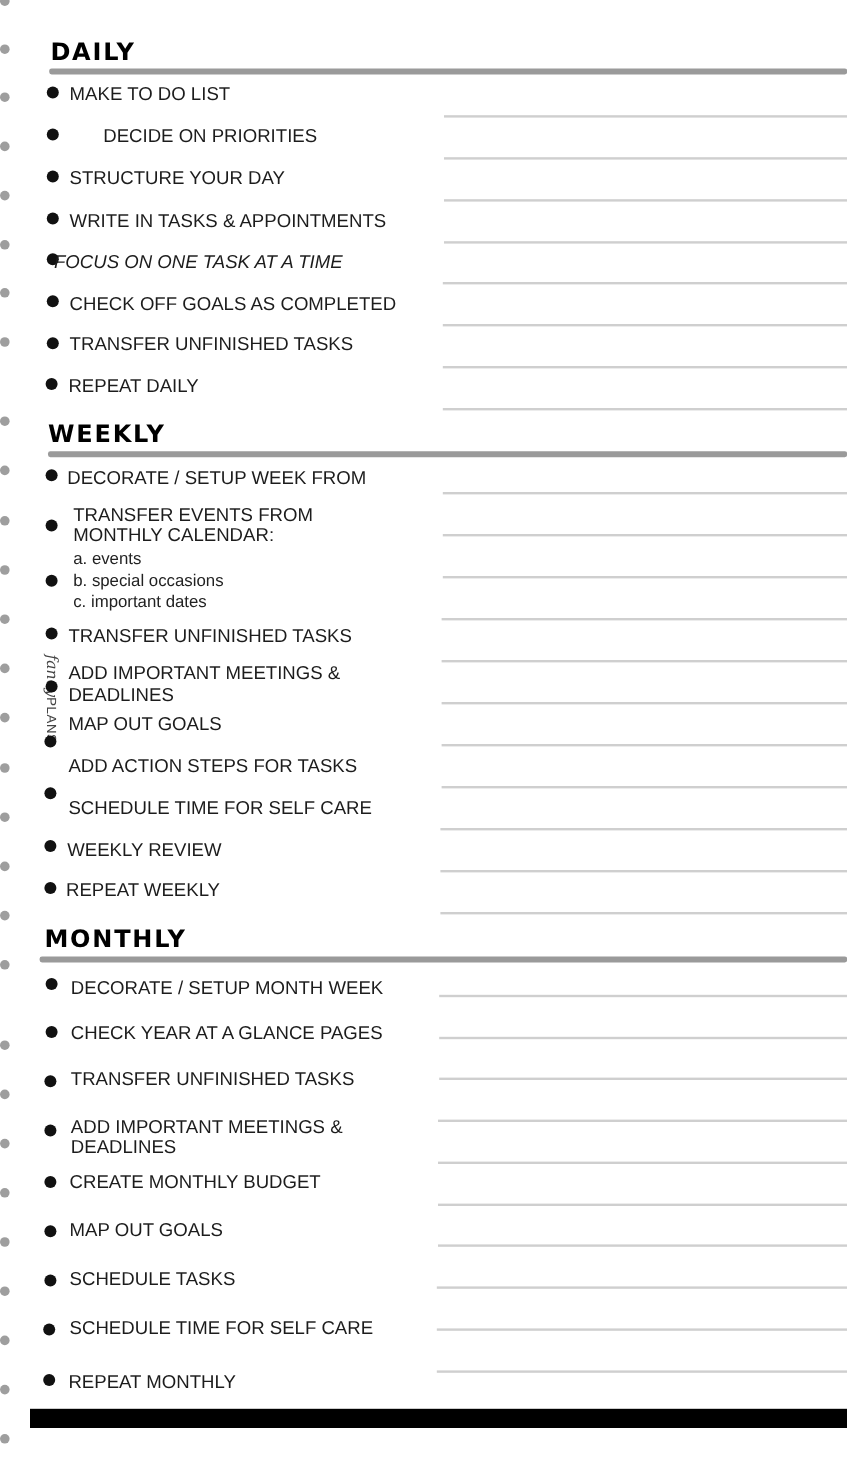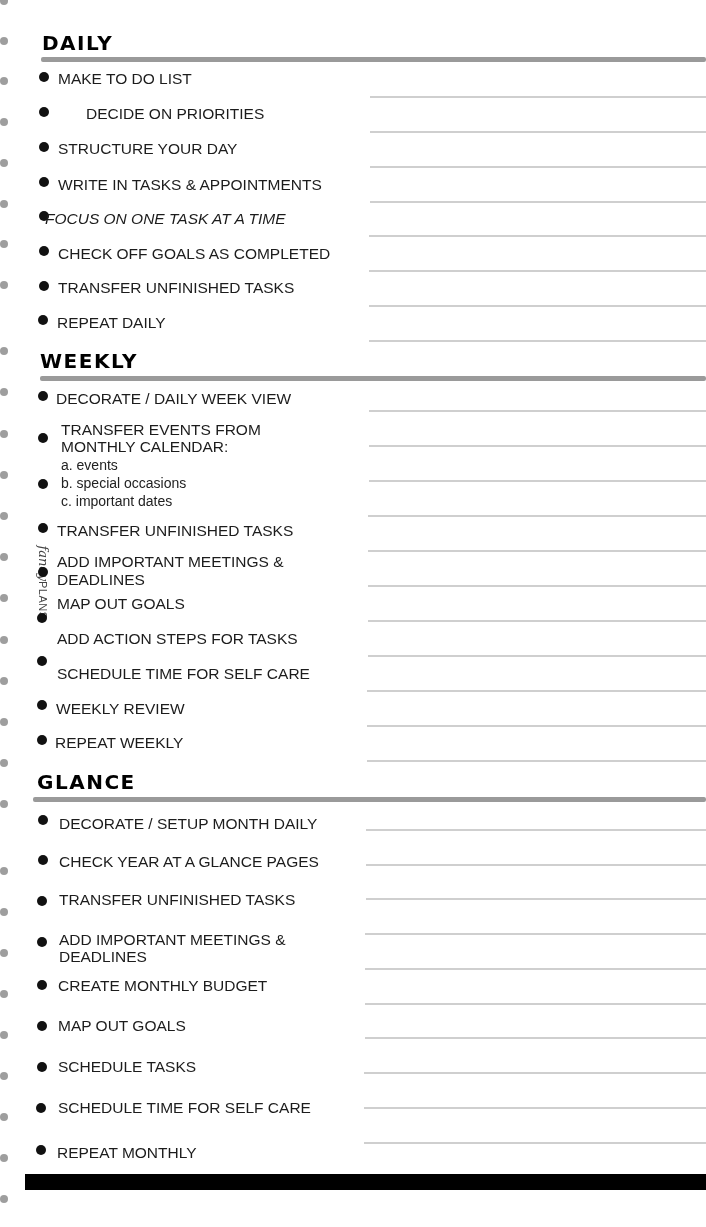--- a/index.html
+++ b/index.html
@@ -91,21 +91,21 @@
     <div class="wline" style="left:369px; top:270px; width:337px;"></div>
     <div class="wline" style="left:369px; top:305px; width:337px;"></div>
     <div class="wline" style="left:369px; top:340px; width:337px;"></div>
   </div>
 
   <div>
     <div class="section-title" style="left:40px; top:349px;">WEEKLY</div>
     <div class="divider" style="left:40px; top:376px; width:666px;"></div>
 
     <div class="bullet" style="left:38px; top:391px;"></div>
-    <div class="item" style="left:56px; top:390px;">DECORATE / DAILY WEEK VIEW</div>
+    <div class="item" style="left:56px; top:390px;">DECORATE / SETUP WEEK FROM</div>
 
     <div class="bullet" style="left:38px; top:433px;"></div>
     <div class="item" style="left:61px; top:421px;">TRANSFER EVENTS FROM</div>
     <div class="item" style="left:61px; top:438px;">MONTHLY CALENDAR:</div>
     <div class="item sub" style="left:61px; top:456px;">a. events</div>
     <div class="bullet" style="left:38px; top:479px;"></div>
     <div class="item sub" style="left:61px; top:474px;">b. special occasions</div>
     <div class="item sub" style="left:61px; top:492px;">c. important dates</div>
 
     <div class="bullet" style="left:38px; top:523px;"></div>
@@ -133,25 +133,25 @@
     <div class="wline" style="left:368px; top:550px; width:338px;"></div>
     <div class="wline" style="left:368px; top:585px; width:338px;"></div>
     <div class="wline" style="left:368px; top:620px; width:338px;"></div>
     <div class="wline" style="left:368px; top:655px; width:338px;"></div>
     <div class="wline" style="left:367px; top:690px; width:339px;"></div>
     <div class="wline" style="left:367px; top:725px; width:339px;"></div>
     <div class="wline" style="left:367px; top:760px; width:339px;"></div>
   </div>
 
   <div>
-    <div class="section-title" style="left:37px; top:770px;">GLANCE</div>
+    <div class="section-title" style="left:37px; top:770px;">MONTHLY</div>
     <div class="divider" style="left:33px; top:797px; width:673px;"></div>
 
     <div class="bullet" style="left:38px; top:815px;"></div>
-    <div class="item" style="left:59px; top:815px;">DECORATE / SETUP MONTH DAILY</div>
+    <div class="item" style="left:59px; top:815px;">DECORATE / SETUP MONTH WEEK</div>
     <div class="bullet" style="left:38px; top:855px;"></div>
     <div class="item" style="left:59px; top:853px;">CHECK YEAR AT A GLANCE PAGES</div>
     <div class="bullet" style="left:37px; top:896px;"></div>
     <div class="item" style="left:59px; top:891px;">TRANSFER UNFINISHED TASKS</div>
     <div class="bullet" style="left:37px; top:937px;"></div>
     <div class="item" style="left:59px; top:931px;">ADD IMPORTANT MEETINGS &amp;</div>
     <div class="item" style="left:59px; top:948px;">DEADLINES</div>
     <div class="bullet" style="left:37px; top:980px;"></div>
     <div class="item" style="left:58px; top:977px;">CREATE MONTHLY BUDGET</div>
     <div class="bullet" style="left:37px; top:1021px;"></div>

